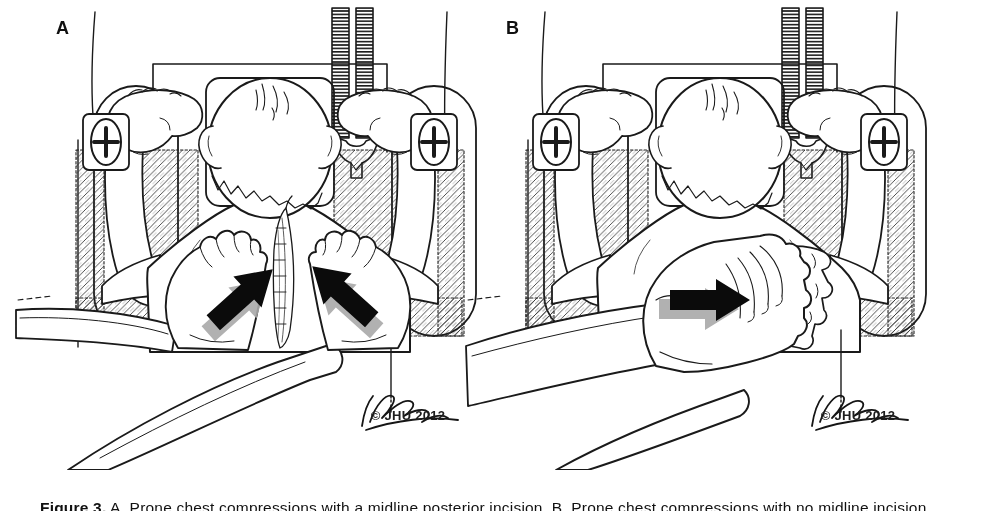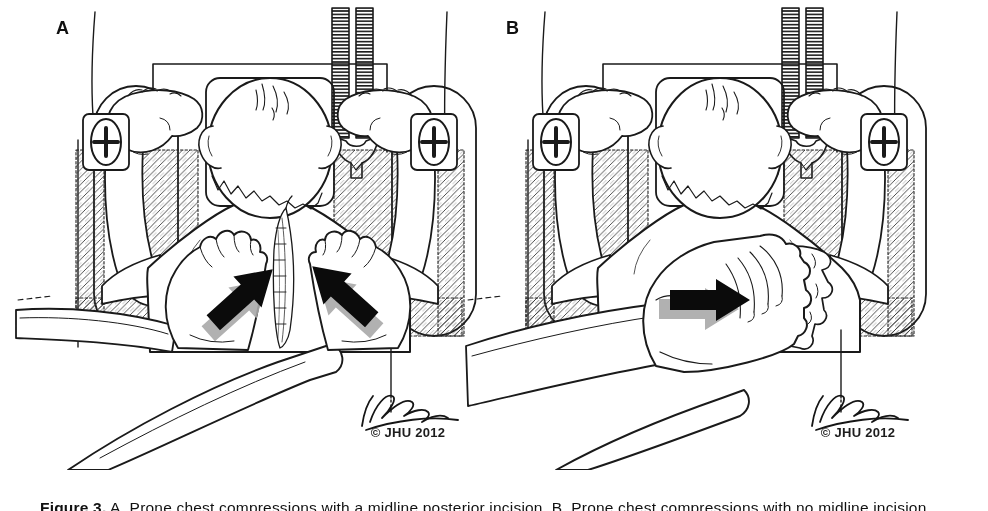--- a/index.html
+++ b/index.html
@@ -1,20 +1,20 @@
 <!DOCTYPE html>
 <html><head>
 <meta charset="utf-8">
 <style>
   html,body{margin:0;padding:0;background:#ffffff;}
   .page{position:relative;width:988px;height:511px;background:#ffffff;
         font-family:"Liberation Sans",sans-serif;overflow:hidden;}
   .panel{position:absolute;top:0;width:470px;height:475px;}
   .panel-label{position:absolute;left:46px;top:18px;font-weight:700;font-size:18px;color:#101010;}
-  .copyright{position:absolute;left:340px;top:425px;width:116px;text-align:center;
+  .copyright{position:absolute;left:340px;top:408px;width:116px;text-align:center;
              font-size:13px;font-weight:700;color:#1d1d1d;letter-spacing:.3px;}
   .caption{position:absolute;left:40px;top:483px;font-size:15.5px;color:#111;
            letter-spacing:.2px;white-space:nowrap;}
   .caption .cap-label{font-weight:700;}
   svg{display:block;}
 </style>
 </head>
 <body>
 
 <div class="page">

